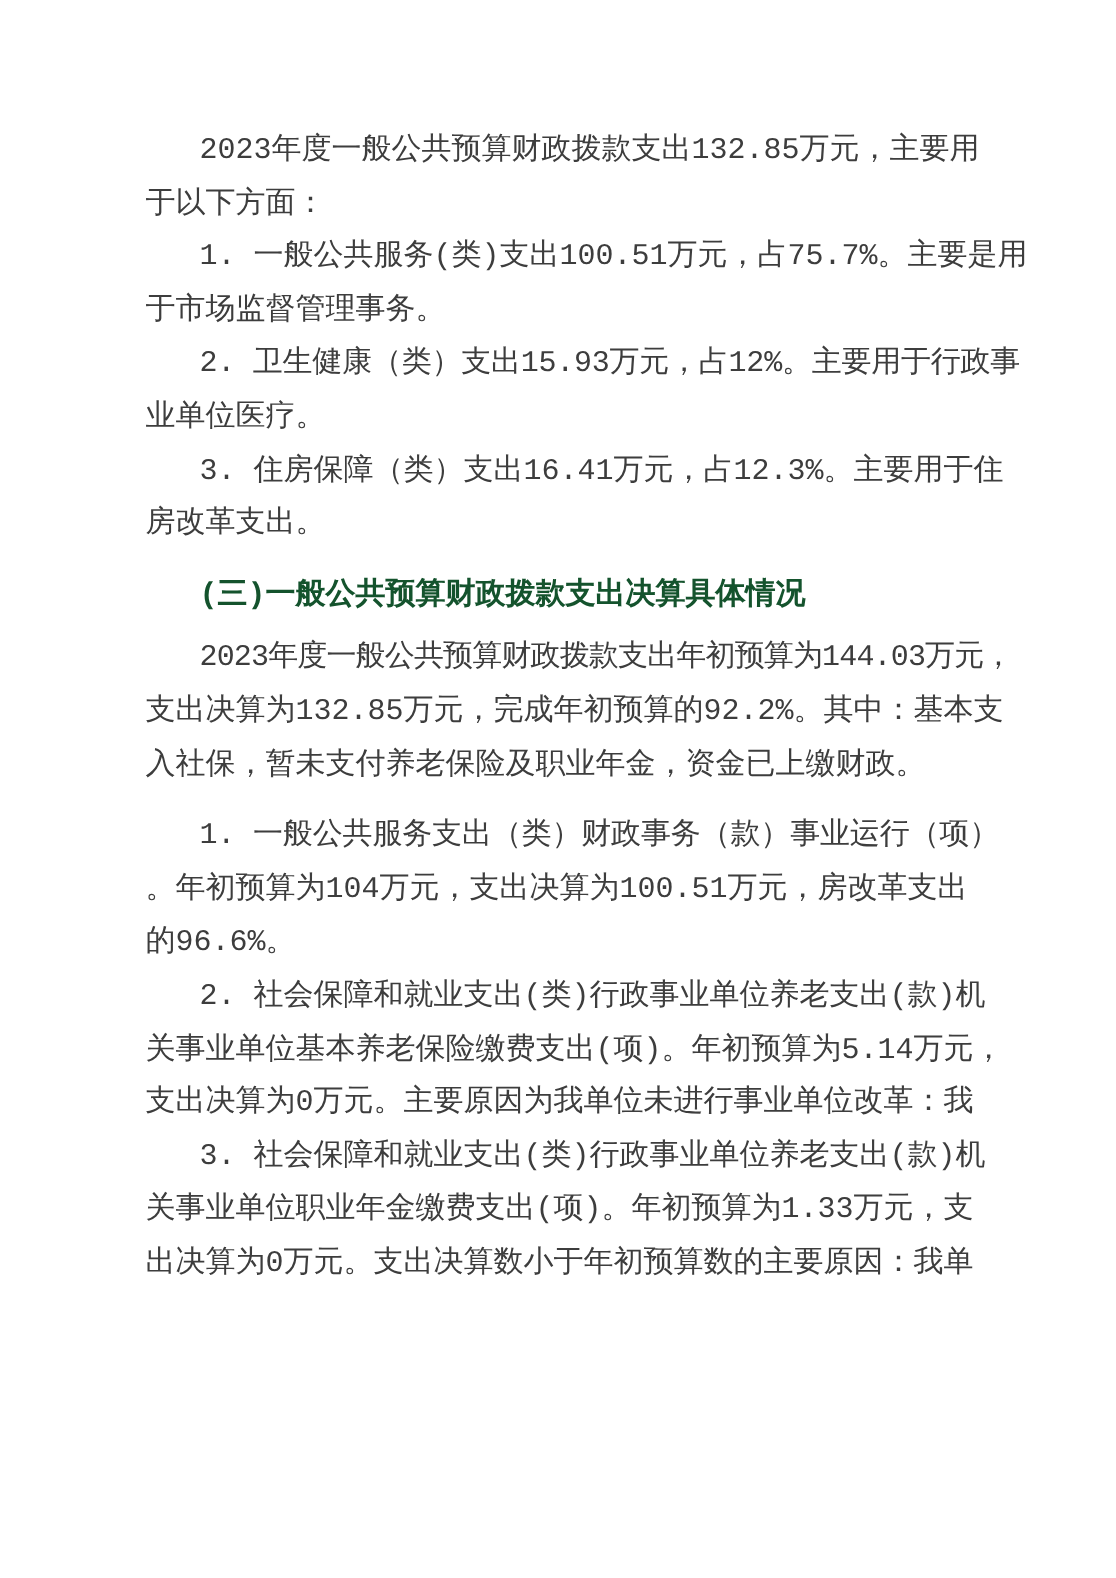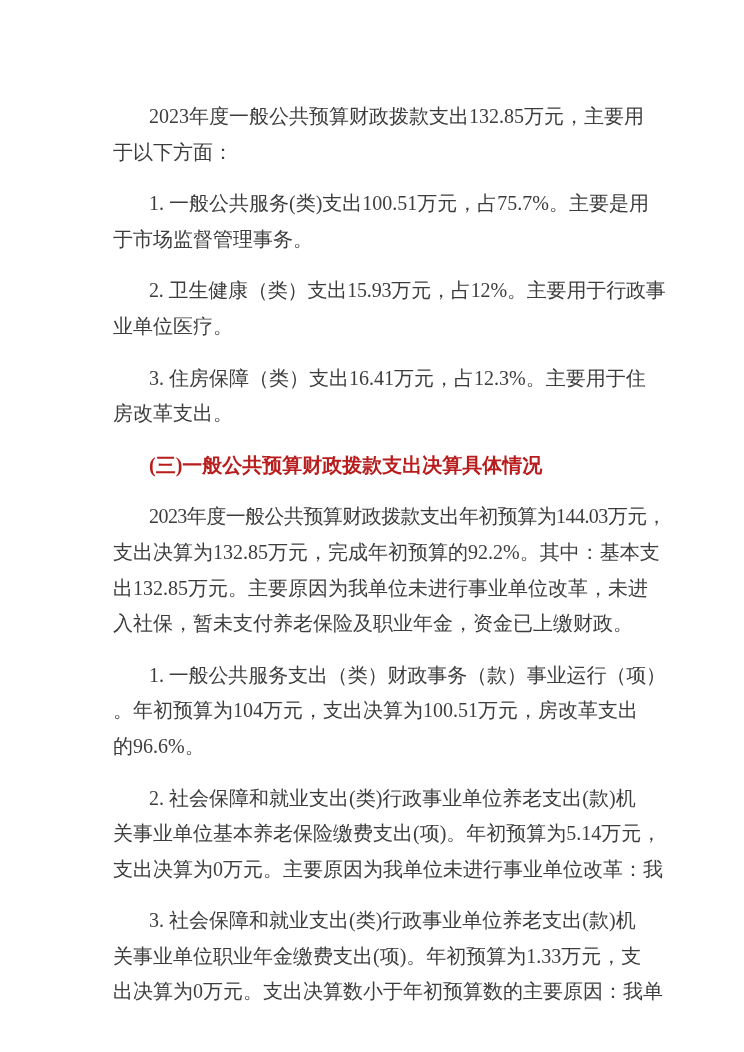--- a/index.html
+++ b/index.html
@@ -24,25 +24,25 @@
   .content {
     position: absolute;
     left: 97px;
     top: 83px;
     width: 553px;
     color: #3d3d3d;
     font-size: 20px;
     line-height: 35.6px;
     -webkit-font-smoothing: antialiased;
   }
-  .para { margin: 16px; }
+  .para { margin: 0; font-family: Liberation Mono, monospace; }
   .para.sb { margin-top: 12px; }           
   .para.heading {
     font-weight: bold;
-    color: #b91c1c;
+    color: #14532d;
     margin-bottom: 6px;
   }
   .line {
     white-space: nowrap;
     text-align: left;
   }
   .line.indent { text-indent: 36px; }      
   
 </style>
 </head>
@@ -65,21 +65,20 @@
       <div class="para">
         <div class="line indent fill" style="letter-spacing: 0px;">3. 住房保障（类）支出16.41万元，占12.3%。主要用于住</div>
         <div class="line">房改革支出。</div>
       </div>
       <div class="para heading sb">
         <div class="line indent">(三)一般公共预算财政拨款支出决算具体情况</div>
       </div>
       <div class="para">
         <div class="line indent fill" style="letter-spacing: -0.5625px;">2023年度一般公共预算财政拨款支出年初预算为144.03万元，</div>
         <div class="line fill" style="letter-spacing: 0px;">支出决算为132.85万元，完成年初预算的92.2%。其中：基本支</div>
-        <div class="line fill" style="letter-spacing: 0px;">出132.85万元。主要原因为我单位未进行事业单位改革，未进</div>
         <div class="line">入社保，暂未支付养老保险及职业年金，资金已上缴财政。</div>
       </div>
       <div class="para sb">
         <div class="line indent fill" style="letter-spacing: -0.107143px;">1. 一般公共服务支出（类）财政事务（款）事业运行（项）</div>
         <div class="line fill" style="letter-spacing: 0px;">。年初预算为104万元，支出决算为100.51万元，房改革支出</div>
         <div class="line">的96.6%。</div>
       </div>
       <div class="para">
         <div class="line indent fill" style="letter-spacing: 0px;">2. 社会保障和就业支出(类)行政事业单位养老支出(款)机</div>
         <div class="line fill" style="letter-spacing: 0px;">关事业单位基本养老保险缴费支出(项)。年初预算为5.14万元，</div>

